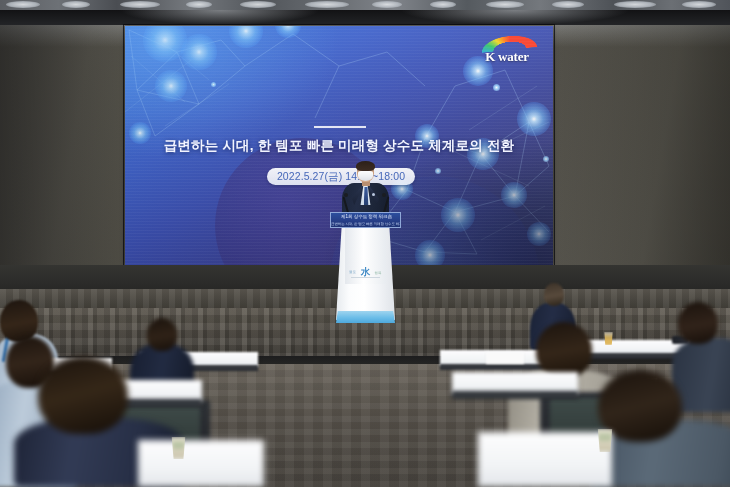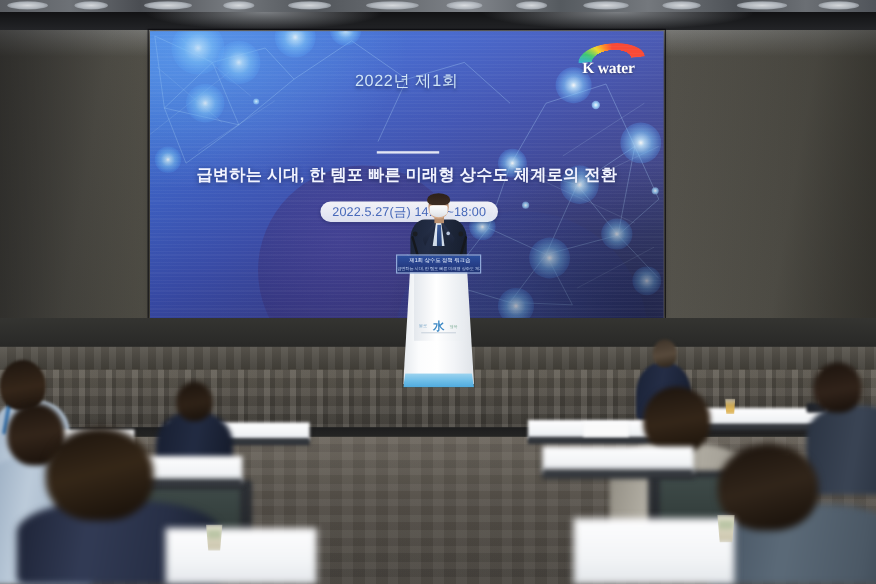--- a/index.html
+++ b/index.html
@@ -425,21 +425,20 @@
       <div class="nodesmall" style="left:368px;top:58px;  width:7px; height:7px;"></div>
       <div class="nodesmall" style="left:310px;top:142px; width:6px; height:6px;"></div>
       <div class="nodesmall" style="left:252px;top:186px; width:5px; height:5px;"></div>
       <div class="nodesmall" style="left:418px;top:130px; width:6px; height:6px;"></div>
       <div class="nodesmall" style="left:86px; top:56px;  width:5px; height:5px;"></div>
     </div>
 
     <div class="scr-vignette"></div>
 
     <div class="scr-text">
-      <div class="t-year">2022년 제1회</div>
       <div class="t-rule"></div>
       <div class="t-sub">급변하는 시대, 한 템포 빠른 미래형 상수도 체계로의 전환</div>
       <div class="t-datepill"></div>
       <div class="t-date">2022.5.27(금) 14:00~18:00</div>
     </div>
 
     <div class="kw">
       <div class="kw-arc"></div>
       <div class="kw-txt">K water</div>
     </div>

